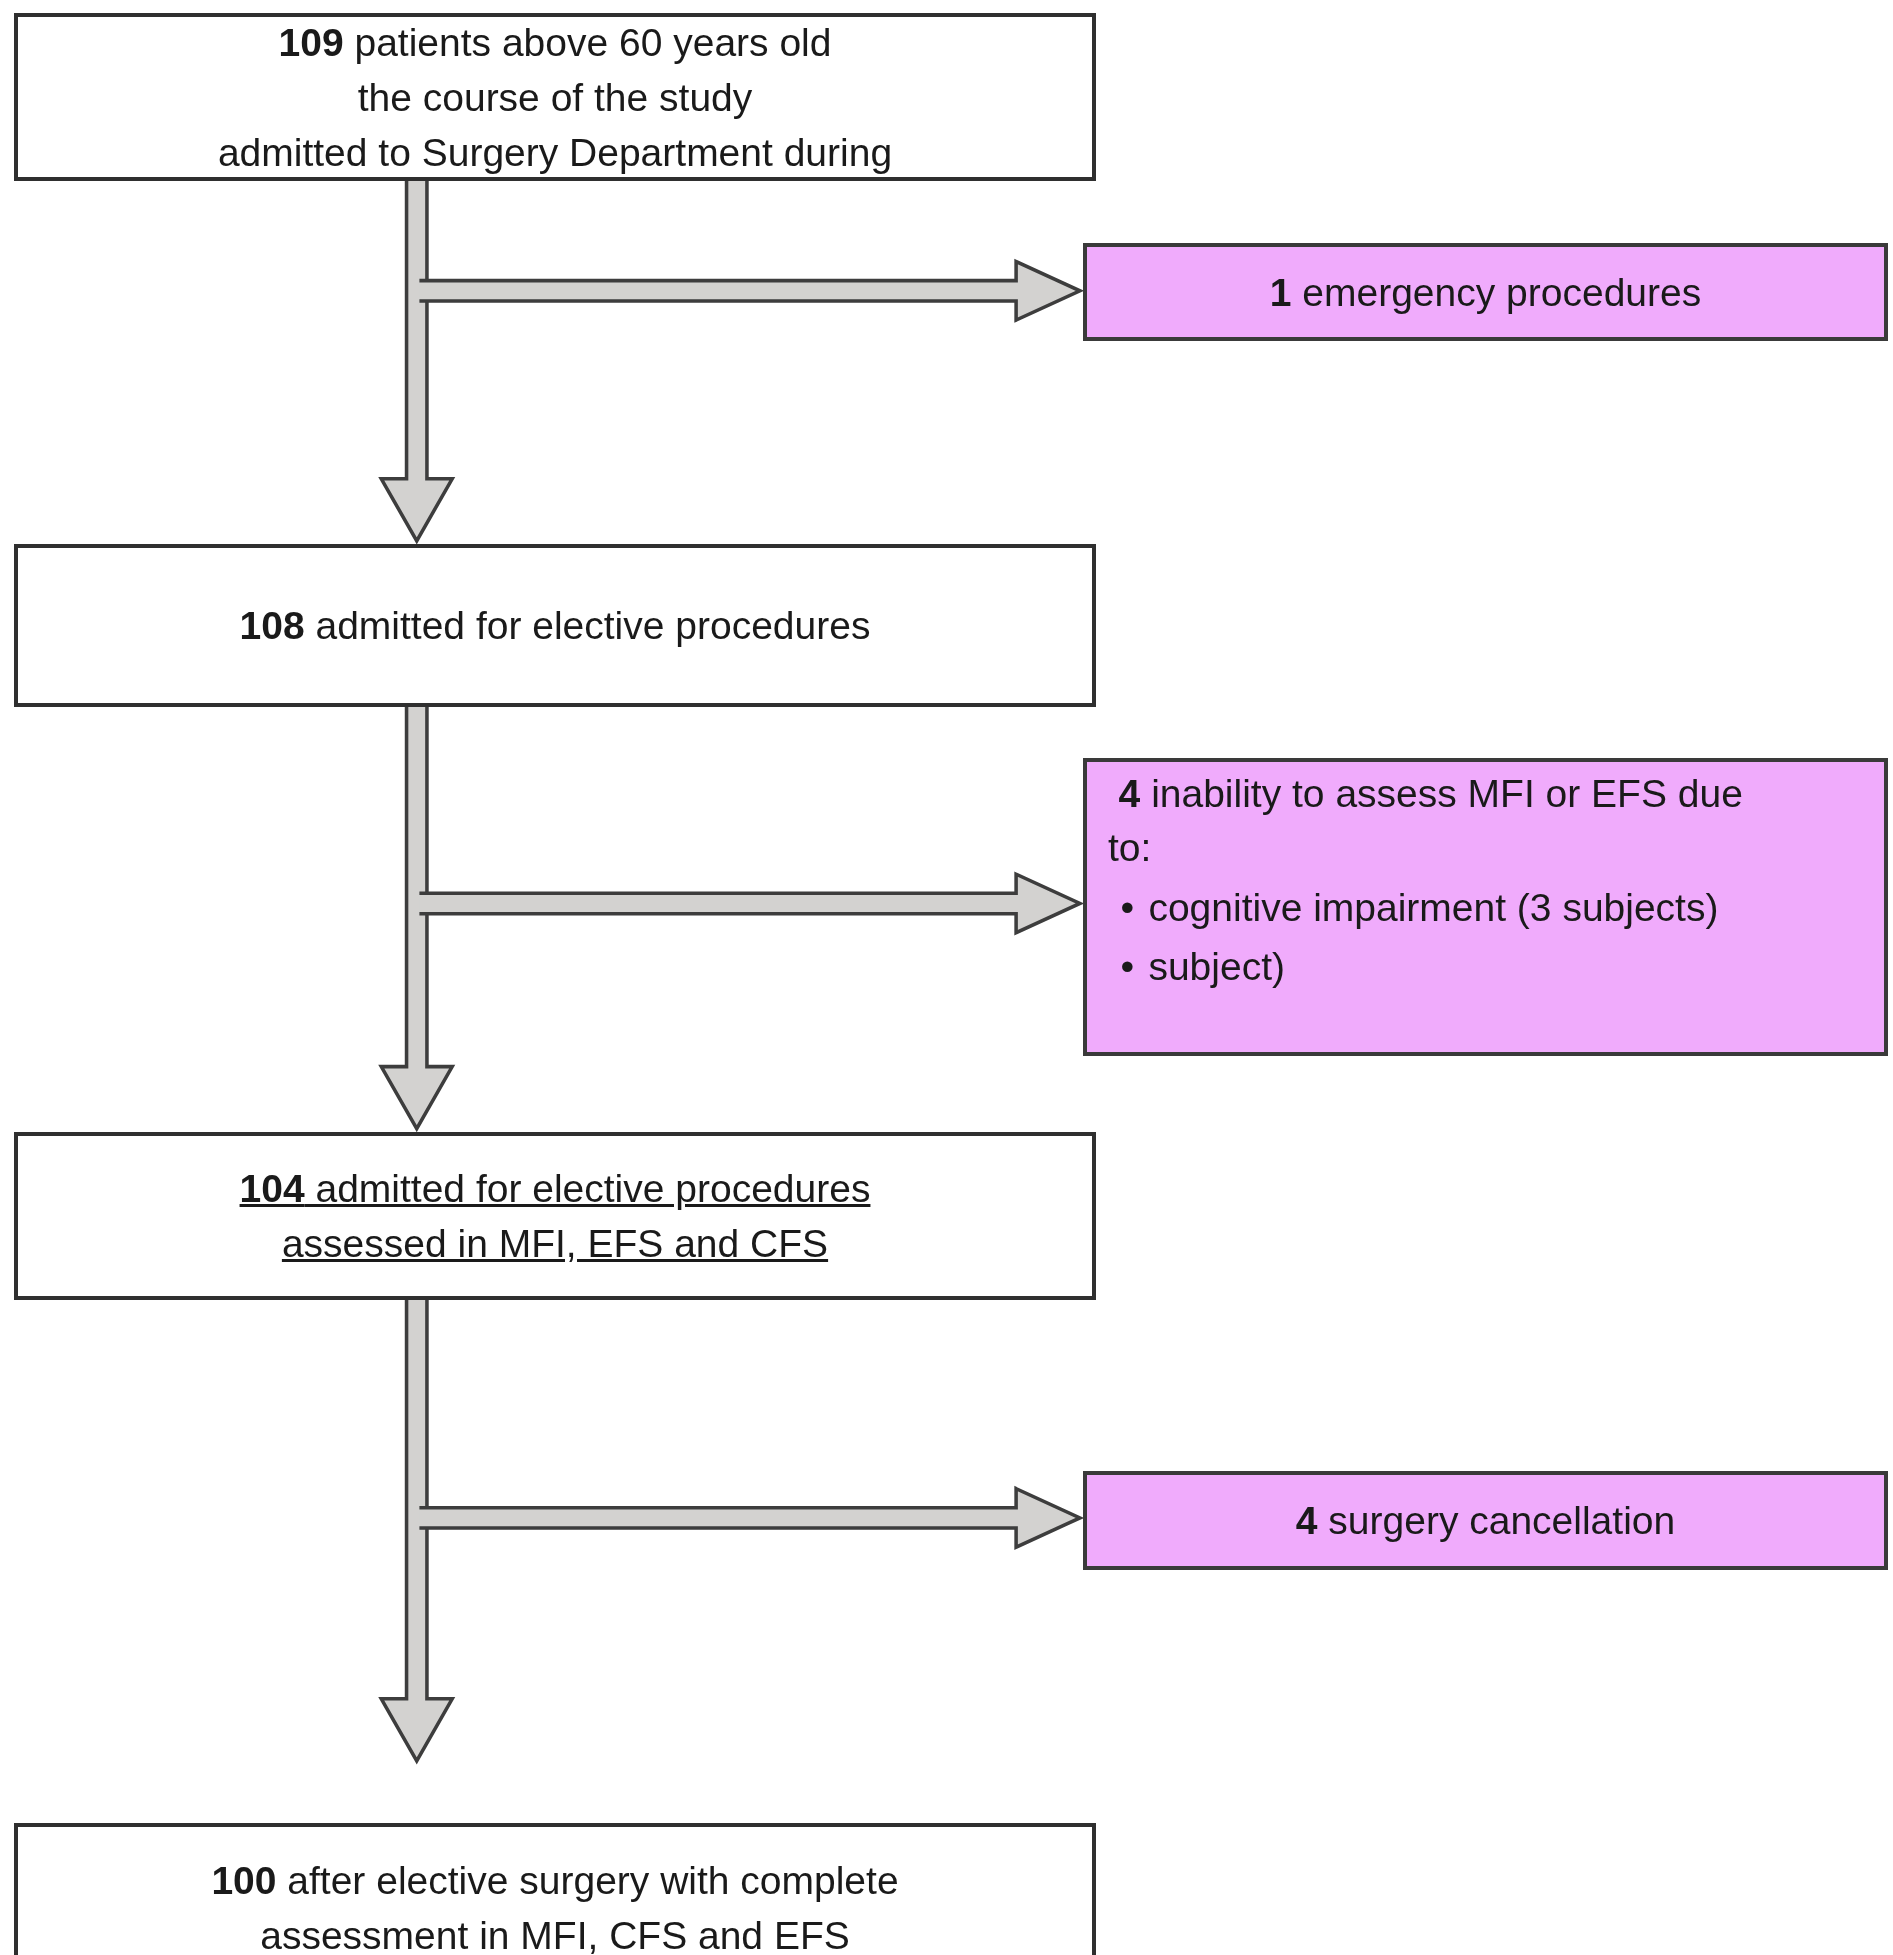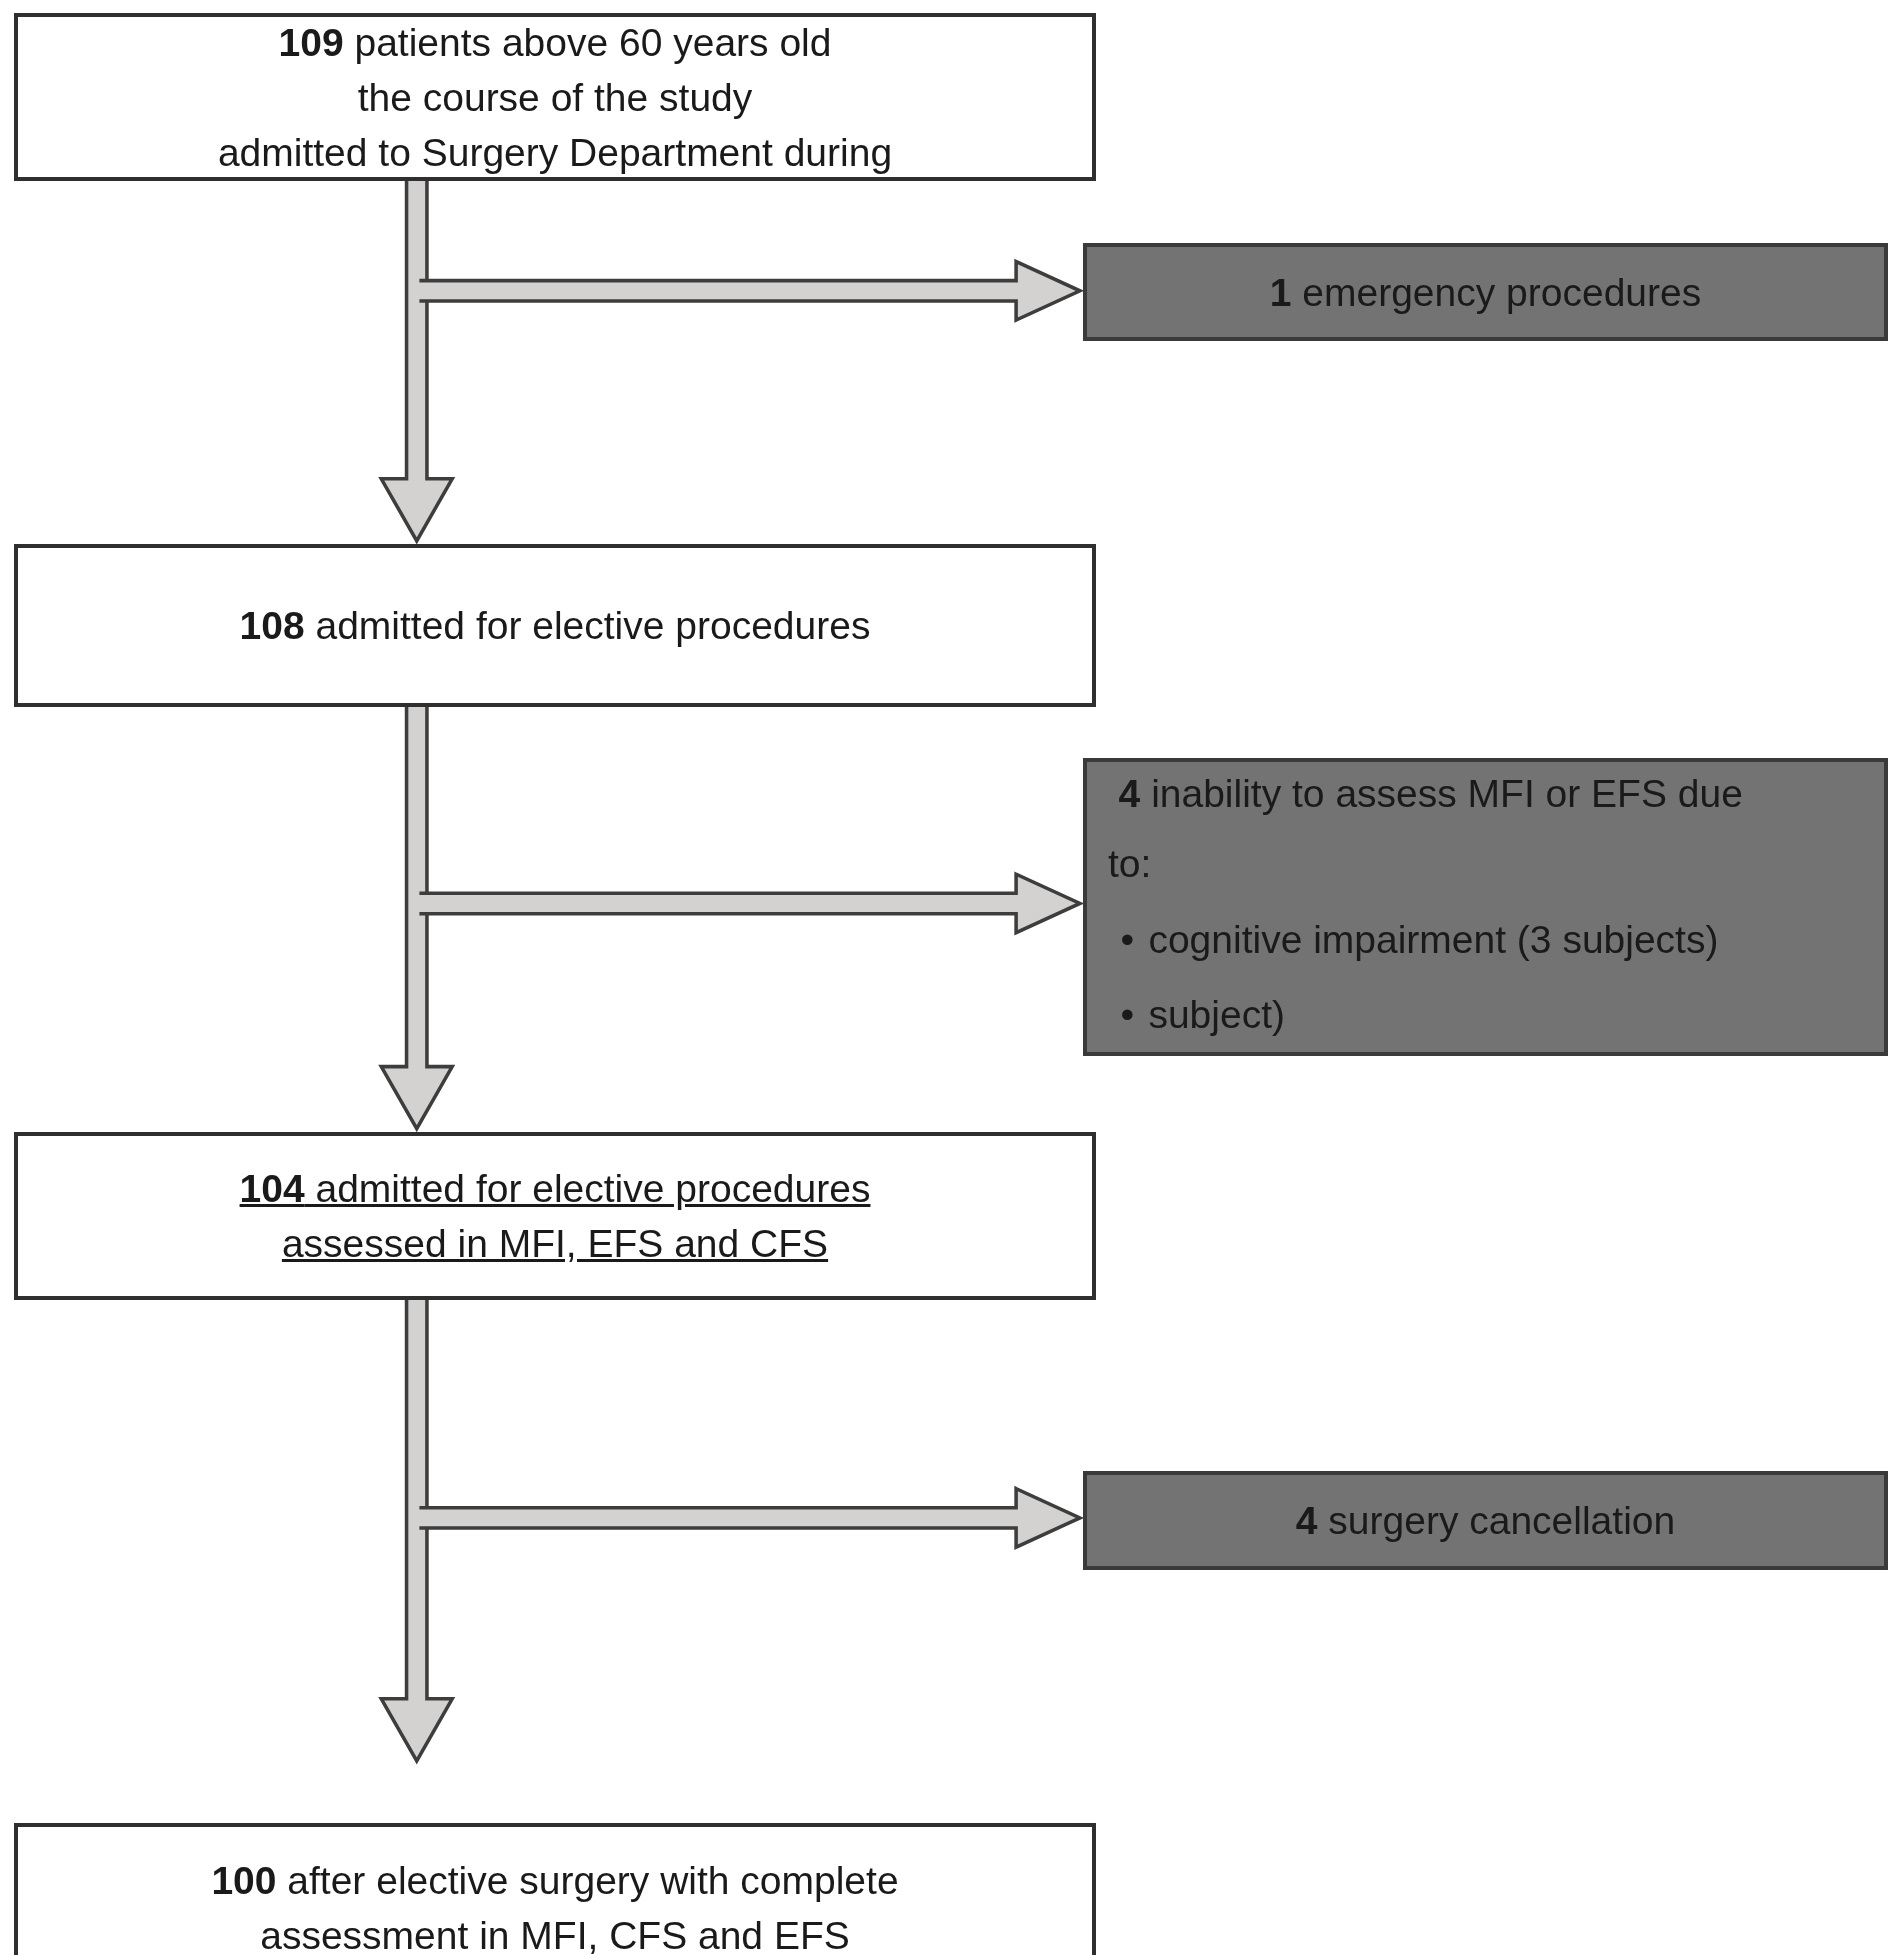--- a/index.html
+++ b/index.html
@@ -32,38 +32,37 @@
     display: flex;
     flex-direction: column;
     justify-content: center;
     align-items: center;
     text-align: center;
   }
   .box.main { left: 14px; width: 1082px; }
   .box.side {
     left: 1083px;
     width: 805px;
-    background: #737373;
+    background: #f0abfc;
     border-color: #3a3a3a;
   }
   .num { font-weight: bold; }
   #box-enrolled  { top: 13.3px;   height: 168px; }
   #box-elective  { top: 544px;  height: 163px; }
   #box-assessed  { top: 1132px; height: 168px; text-decoration: underline; }
   #box-final     { top: 1823px; height: 169px; }
   #box-emergency { top: 243px;  height: 98px; }
   #box-unable    { top: 758px;  height: 298px; }
   #box-cancelled { top: 1471px; height: 99px; }
   #box-unable {
     justify-content: flex-start;
     align-items: stretch;
     text-align: left;
     padding: 5.3px 14px 3.5px 21px;
     line-height: 54px;
-    gap: 16px;
   }
   #box-unable .firstline { text-indent: 10.6px; }
   .brow { display: flex; margin-top: 5.3px; }
   .bdot {
     flex: 0 0 28px;
     margin-left: 12.4px;
     text-align: left;
   }
   .btext { flex: 1 1 auto; }
 </style>

